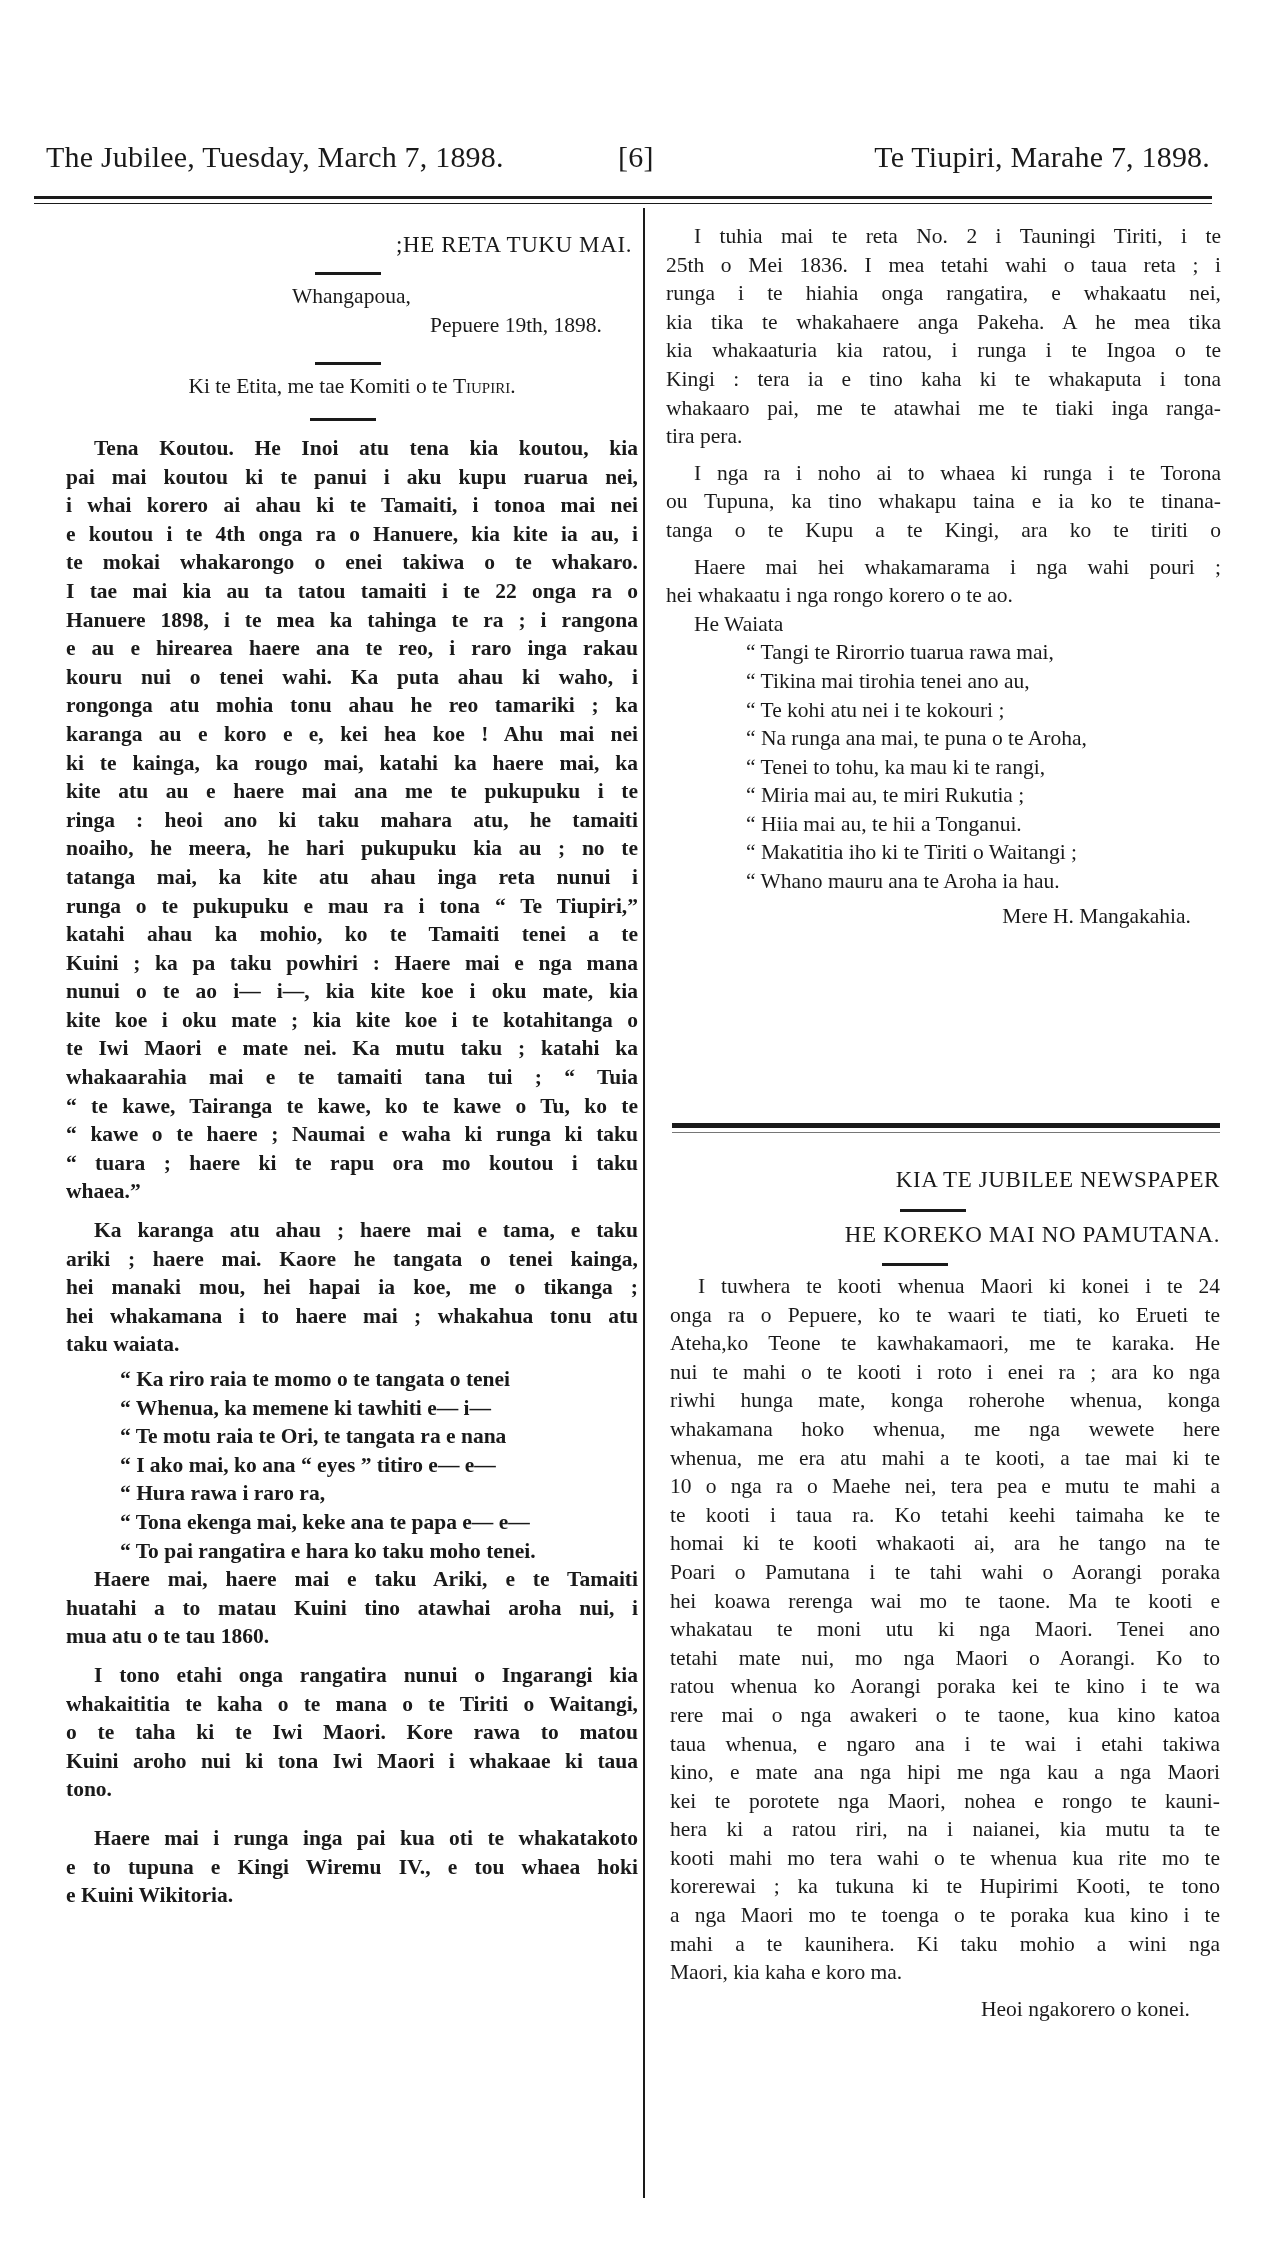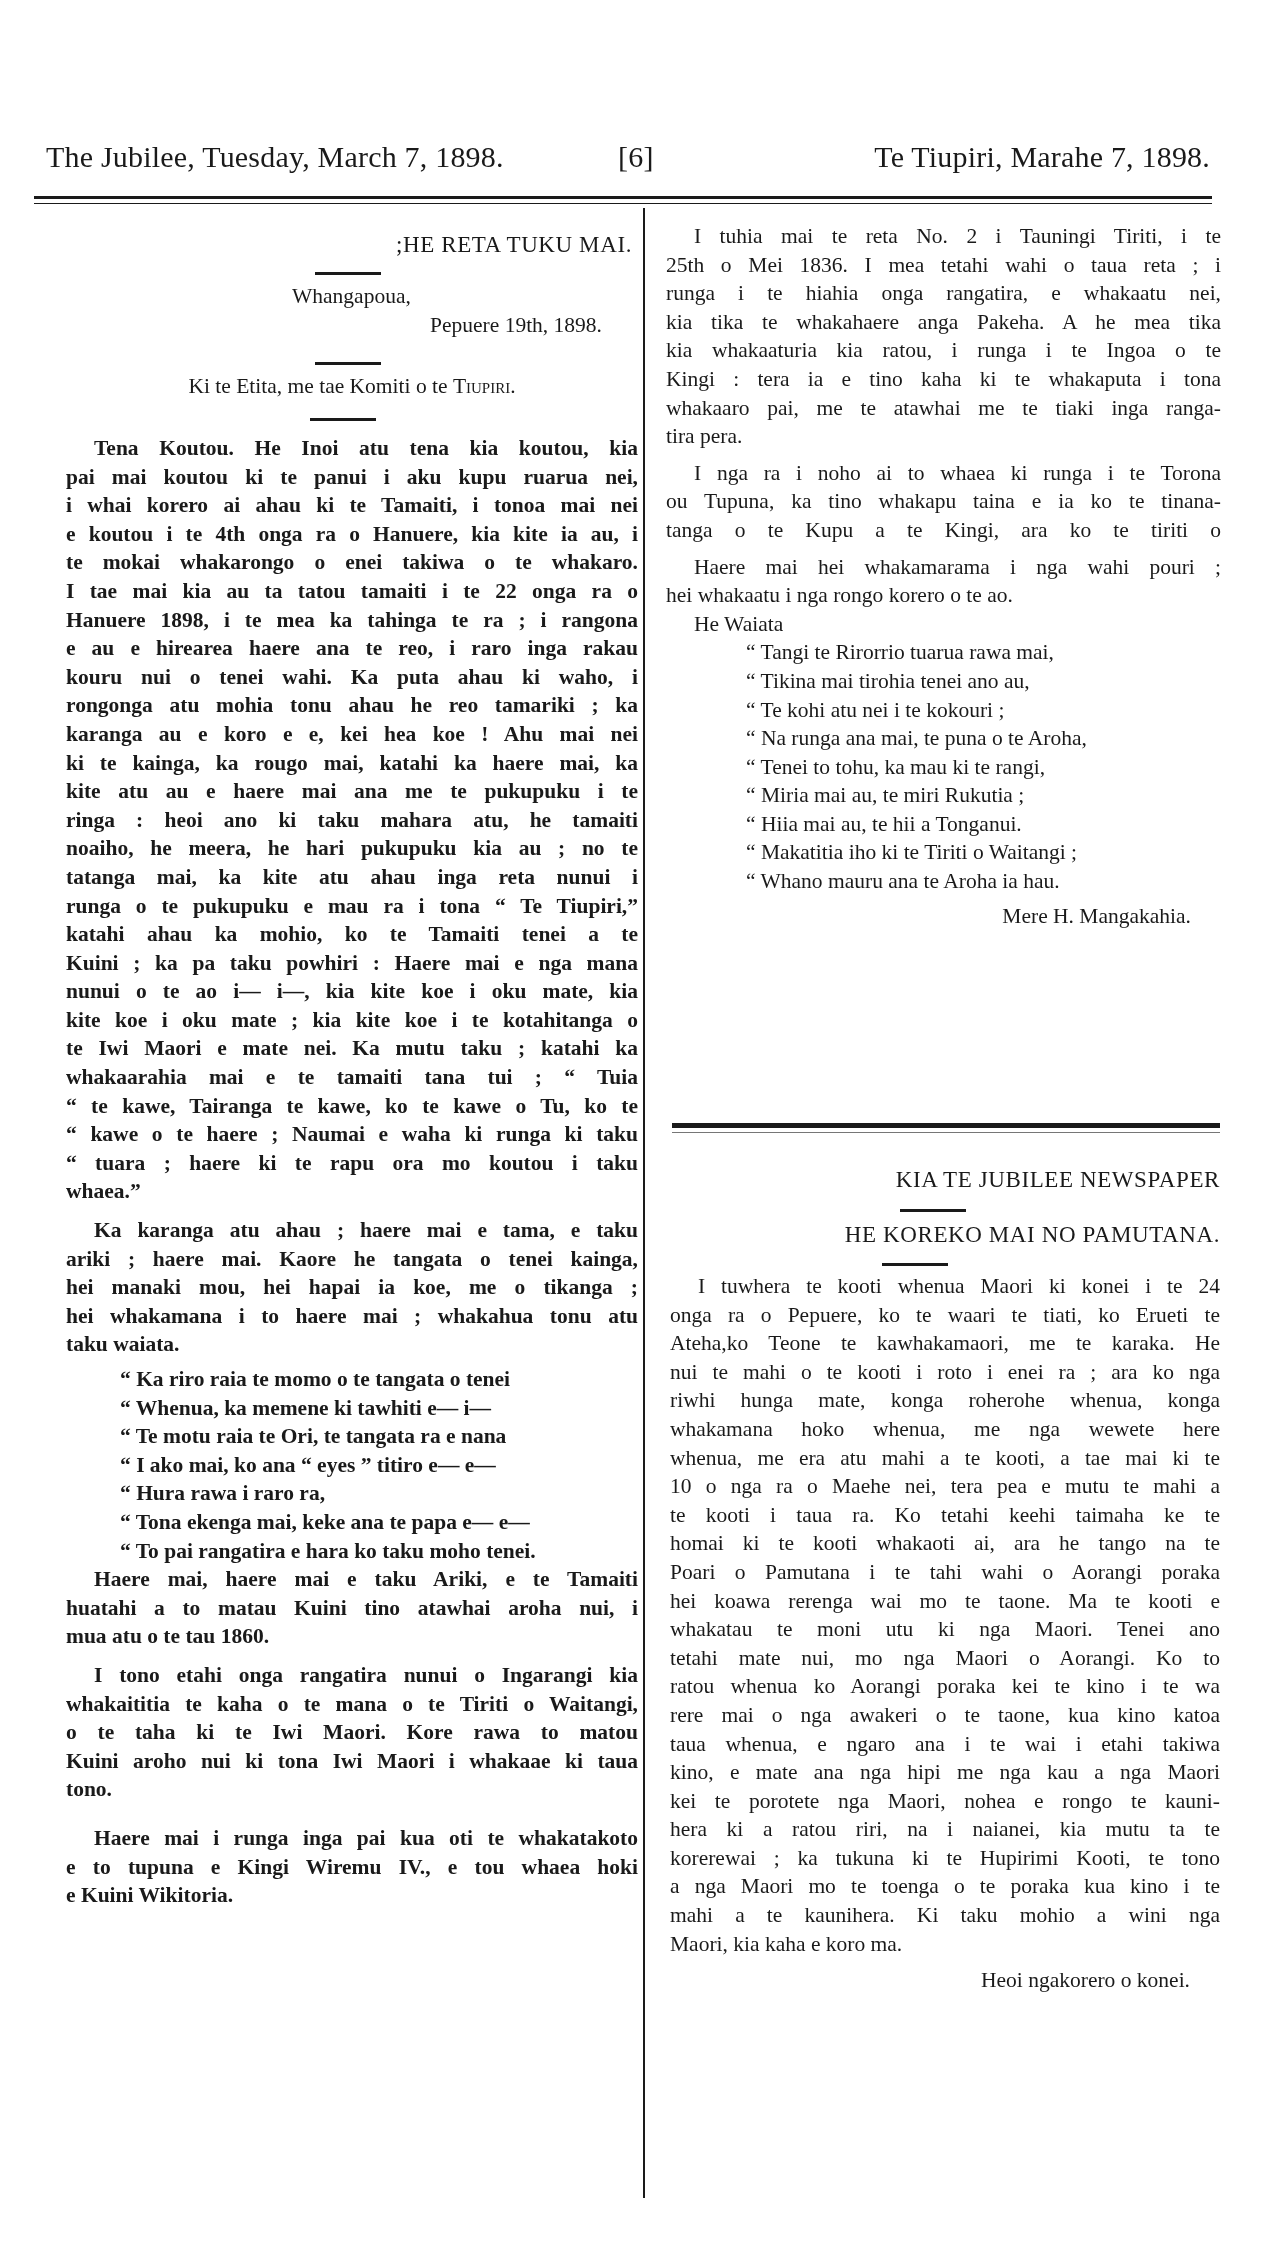--- a/index.html
+++ b/index.html
@@ -155,20 +155,21 @@
       <span class="line">Poari o Pamutana i te tahi wahi o Aorangi poraka</span>
       <span class="line">hei koawa rerenga wai mo te taone.  Ma te kooti e</span>
       <span class="line">whakatau te moni utu ki nga Maori.  Tenei ano</span>
       <span class="line">tetahi mate nui, mo nga Maori o Aorangi.  Ko to</span>
       <span class="line">ratou whenua ko Aorangi poraka kei te kino i te wa</span>
       <span class="line">rere mai o nga awakeri o te taone, kua kino katoa</span>
       <span class="line">taua whenua, e ngaro ana i te wai i etahi takiwa</span>
       <span class="line">kino, e mate ana nga hipi me nga kau a nga Maori</span>
       <span class="line">kei te porotete nga Maori, nohea e rongo te kauni-</span>
       <span class="line">hera ki a ratou riri, na i naianei, kia mutu ta te</span>
+      <span class="line">kooti mahi mo tera wahi o te whenua kua rite mo te</span>
       <span class="line">korerewai ; ka tukuna ki te Hupirimi Kooti, te tono</span>
       <span class="line">a nga Maori mo te toenga o te poraka kua kino i te</span>
       <span class="line">mahi a te kaunihera.  Ki taku mohio a wini nga</span>
       <span class="line last">Maori, kia kaha e koro ma.</span>
       <span class="gap" style="height: 8px;"></span>
       <span class="line right" style="padding-right: 30px;">Heoi ngakorero o konei.</span>
     </div>
 </div>
 
 </body></html>

